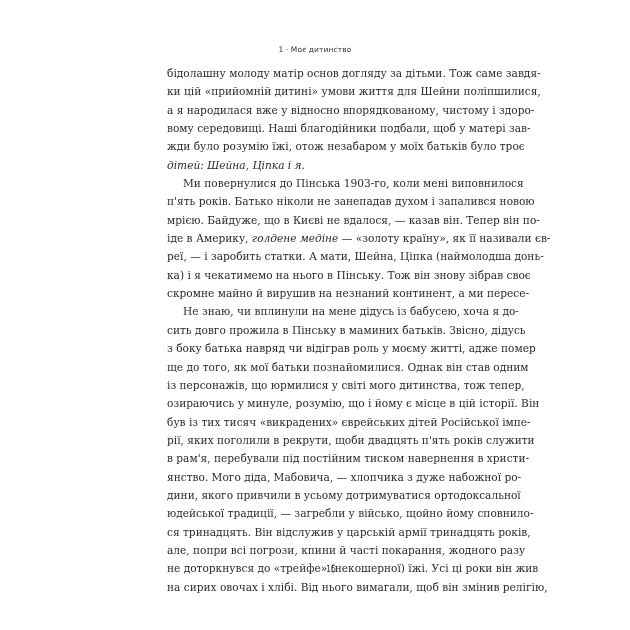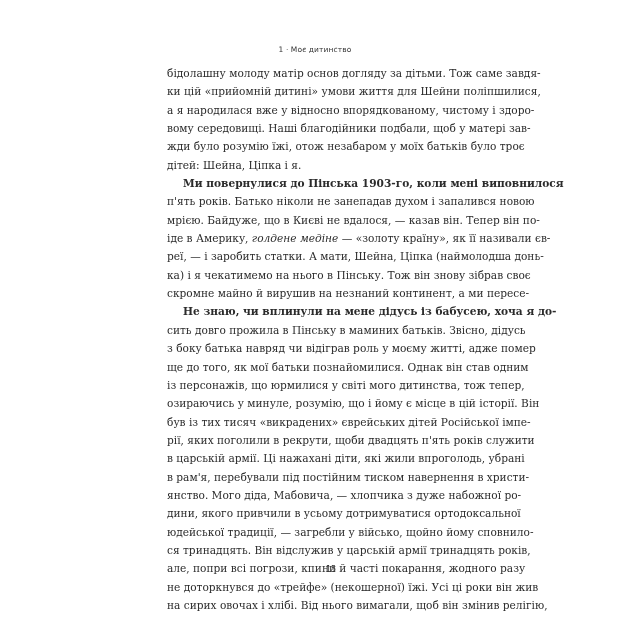--- a/index.html
+++ b/index.html
@@ -45,24 +45,24 @@
       display: block;
       white-space: nowrap;
       text-align: justify;
       text-align-last: justify;
       height: 18.35px;
       overflow: visible;
       margin-left: 16px;
     }
     .line.last {
       text-align-last: left;
+      font-style: italic;
     }
     .line.indent {
       padding-left: 16px;
-      font-weight: bold;
     }
     .line i { font-style: italic; }
     .folio {
       position: absolute;
       top: 565px;
       left: 16px;
       width: 630px;
       text-align: center;
       font-family: "DejaVu Sans", sans-serif;
       font-size: 8px;
@@ -99,21 +99,20 @@
 
     <div>
       <span class="line indent">Не знаю, чи вплинули на мене дідусь із бабусею, хоча я до-</span>
       <span class="line">сить довго прожила в Пінську в маминих батьків. Звісно, дідусь</span>
       <span class="line">з боку батька навряд чи відіграв роль у моєму житті, адже помер</span>
       <span class="line">ще до того, як мої батьки познайомилися. Однак він став одним</span>
       <span class="line">із персонажів, що юрмилися у світі мого дитинства, тож тепер,</span>
       <span class="line">озираючись у минуле, розумію, що і йому є місце в цій історії. Він</span>
       <span class="line">був із тих тисяч «викрадених» єврейських дітей Російської імпе-</span>
       <span class="line">рії, яких поголили в рекрути, щоби двадцять п'ять років служити</span>
-      <span class="line">в царській армії. Ці нажахані діти, які жили впроголодь, убрані</span>
       <span class="line">в рам'я, перебували під постійним тиском навернення в христи-</span>
       <span class="line">янство. Мого діда, Мабовича, — хлопчика з дуже набожної ро-</span>
       <span class="line">дини, якого привчили в усьому дотримуватися ортодоксальної</span>
       <span class="line">юдейської традиції, — загребли у військо, щойно йому сповнило-</span>
       <span class="line">ся тринадцять. Він відслужив у царській армії тринадцять років,</span>
       <span class="line">але, попри всі погрози, кпини й часті покарання, жодного разу</span>
       <span class="line">не доторкнувся до «трейфе» (некошерної) їжі. Усі ці роки він жив</span>
       <span class="line">на сирих овочах і хлібі. Від нього вимагали, щоб він змінив релігію,</span>
 
     </div>

